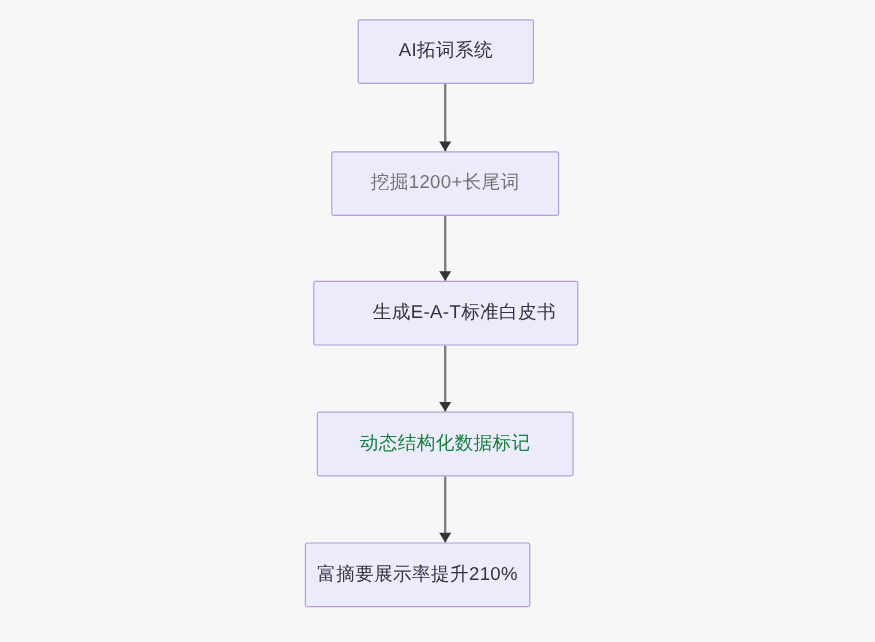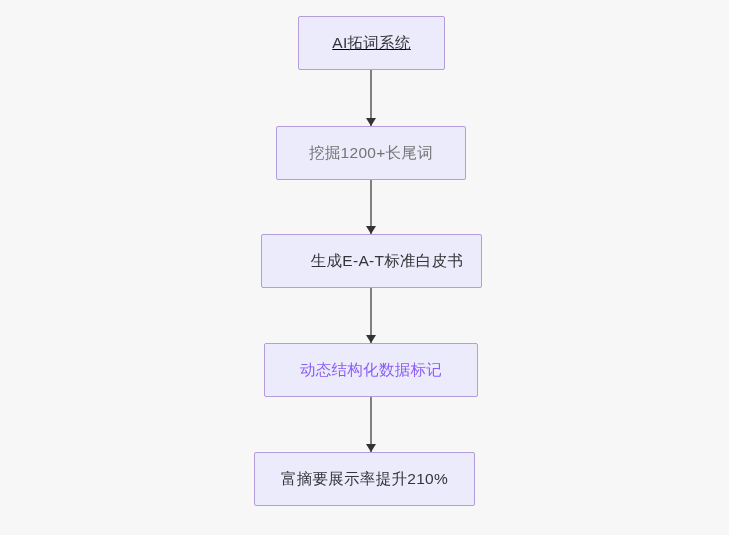--- a/index.html
+++ b/index.html
@@ -61,21 +61,21 @@
     border-left: 5.5px solid transparent;
     border-right: 5.5px solid transparent;
     border-top: 8.5px solid #333333;
   }
 </style>
 </head>
 <body>
 
 <div id="flowchart-canvas" style="background: rgb(247, 247, 248);">
 
-  <div class="node" style="left: 298px; top: 16px; width: 147px; height: 54px; background: rgb(236, 235, 251); border-color: rgb(179, 157, 219); text-decoration: underline;">
+  <div class="node" style="left: 298px; top: 16px; width: 147px; height: 54px; background: rgb(236, 235, 251); border-color: rgb(179, 157, 219);">
     <span class="node-label" style="color: rgb(51, 51, 56);">AI拓词系统</span>
   </div>
 
   <div class="edge" style="left: 351px; top: 70px; height: 56px;">
     <div class="edge-line" style="height: 56px; background: rgb(128, 128, 128);"></div>
     <div class="edge-arrow" style="border-top-color: rgb(51, 51, 51);"></div>
   </div>
 
   <div class="node" style="left: 276px; top: 126px; width: 190px; height: 54px; background: rgb(236, 235, 251); border-color: rgb(179, 157, 219);">
     <span class="node-label" style="color: #737373;">挖掘1200+长尾词</span>
@@ -89,25 +89,25 @@
   <div class="node" style="left: 261px; top: 234px; width: 221px; height: 54px; background: rgb(236, 235, 251); border-color: rgb(179, 157, 219); padding-left: 31px;">
     <span class="node-label" style="color: rgb(51, 51, 56);">生成E-A-T标准白皮书</span>
   </div>
 
   <div class="edge" style="left: 351px; top: 288px; height: 55px;">
     <div class="edge-line" style="height: 55px; background: rgb(128, 128, 128);"></div>
     <div class="edge-arrow" style="border-top-color: rgb(51, 51, 51);"></div>
   </div>
 
   <div class="node" style="left: 264px; top: 343px; width: 214px; height: 54px; background: rgb(236, 235, 251); border-color: rgb(179, 157, 219);">
-    <span class="node-label" style="color: #8b5cf6; font-family: Liberation Serif, serif;">动态结构化数据标记</span>
+    <span class="node-label" style="color: #15803d; font-family: Liberation Serif, serif;">动态结构化数据标记</span>
   </div>
 
   <div class="edge" style="left: 351px; top: 397px; height: 55px;">
     <div class="edge-line" style="height: 55px; background: rgb(128, 128, 128);"></div>
     <div class="edge-arrow" style="border-top-color: rgb(51, 51, 51);"></div>
   </div>
 
-  <div class="node" style="left: 254px; top: 452px; width: 221px; height: 54px; background: rgb(236, 235, 251); border-color: rgb(179, 157, 219);">
+  <div class="node" style="left: 254px; top: 452px; width: 188px; height: 54px; background: rgb(236, 235, 251); border-color: rgb(179, 157, 219);">
     <span class="node-label" style="color: rgb(51, 51, 56);">富摘要展示率提升210%</span>
   </div>
 
 </div>
 
 </body></html>

